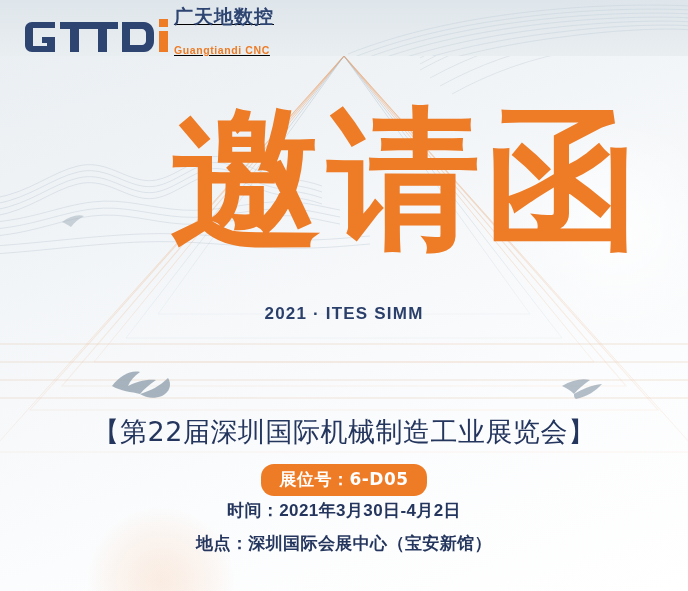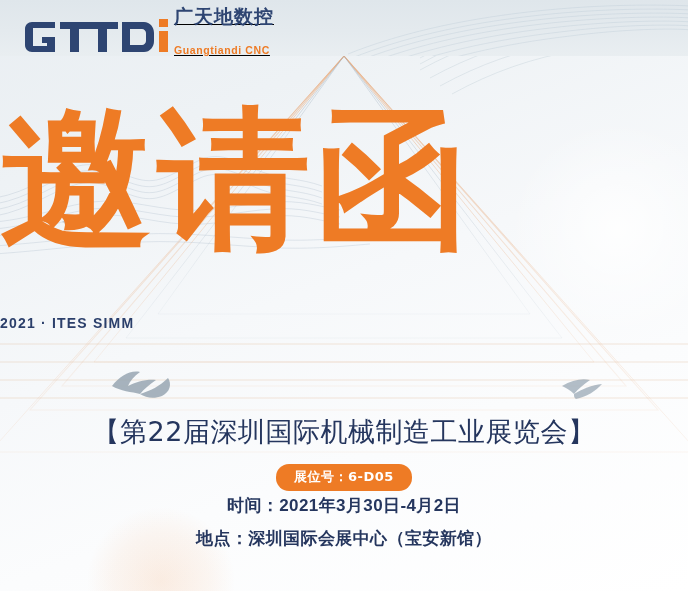--- a/index.html
+++ b/index.html
@@ -79,38 +79,38 @@
     margin-top: 19px;
     font-family: "Liberation Sans", sans-serif;
   }
 
   
   .title-block {
     position: absolute;
     left: 0;
     top: 104px;
     width: 644px;
-    text-align: left;
+    text-align: right;
   }
   .title-cn {
     font-size: 152px;
     line-height: 1;
     font-weight: bold;
     color: #ee7b25;
     letter-spacing: 6px;
     font-family: "DejaVu Sans", "Liberation Sans", sans-serif;
     white-space: nowrap;
   }
   .subtitle-en {
     position: absolute;
     left: 0;
-    top: 315px;
-    width: 688px;
-    text-align: left;
-    font-size: 14px;
+    top: 304px;
+    width: 688px;
+    text-align: center;
+    font-size: 17px;
     font-weight: bold;
     letter-spacing: 1.2px;
     color: #2b3f6b;
     font-family: "Liberation Sans", sans-serif;
   }
 
   
   .body-block {
     position: absolute;
     left: 0;
@@ -136,21 +136,21 @@
   }
   .booth-wrap {
     margin-top: 14px;
     display: flex;
     justify-content: center;
   }
   .booth-badge {
     display: inline-block;
     background: #ee7b25;
     color: #ffffff;
-    font-size: 13px;
+    font-size: 17px;
     font-weight: bold;
     letter-spacing: 0.5px;
     padding: 4px 18px 5px 18px;
     border-radius: 13px;
     font-family: "DejaVu Sans", "Liberation Sans", sans-serif;
     white-space: nowrap;
   }
   .line-time {
     margin-top: 3px;
     font-size: 17px;

